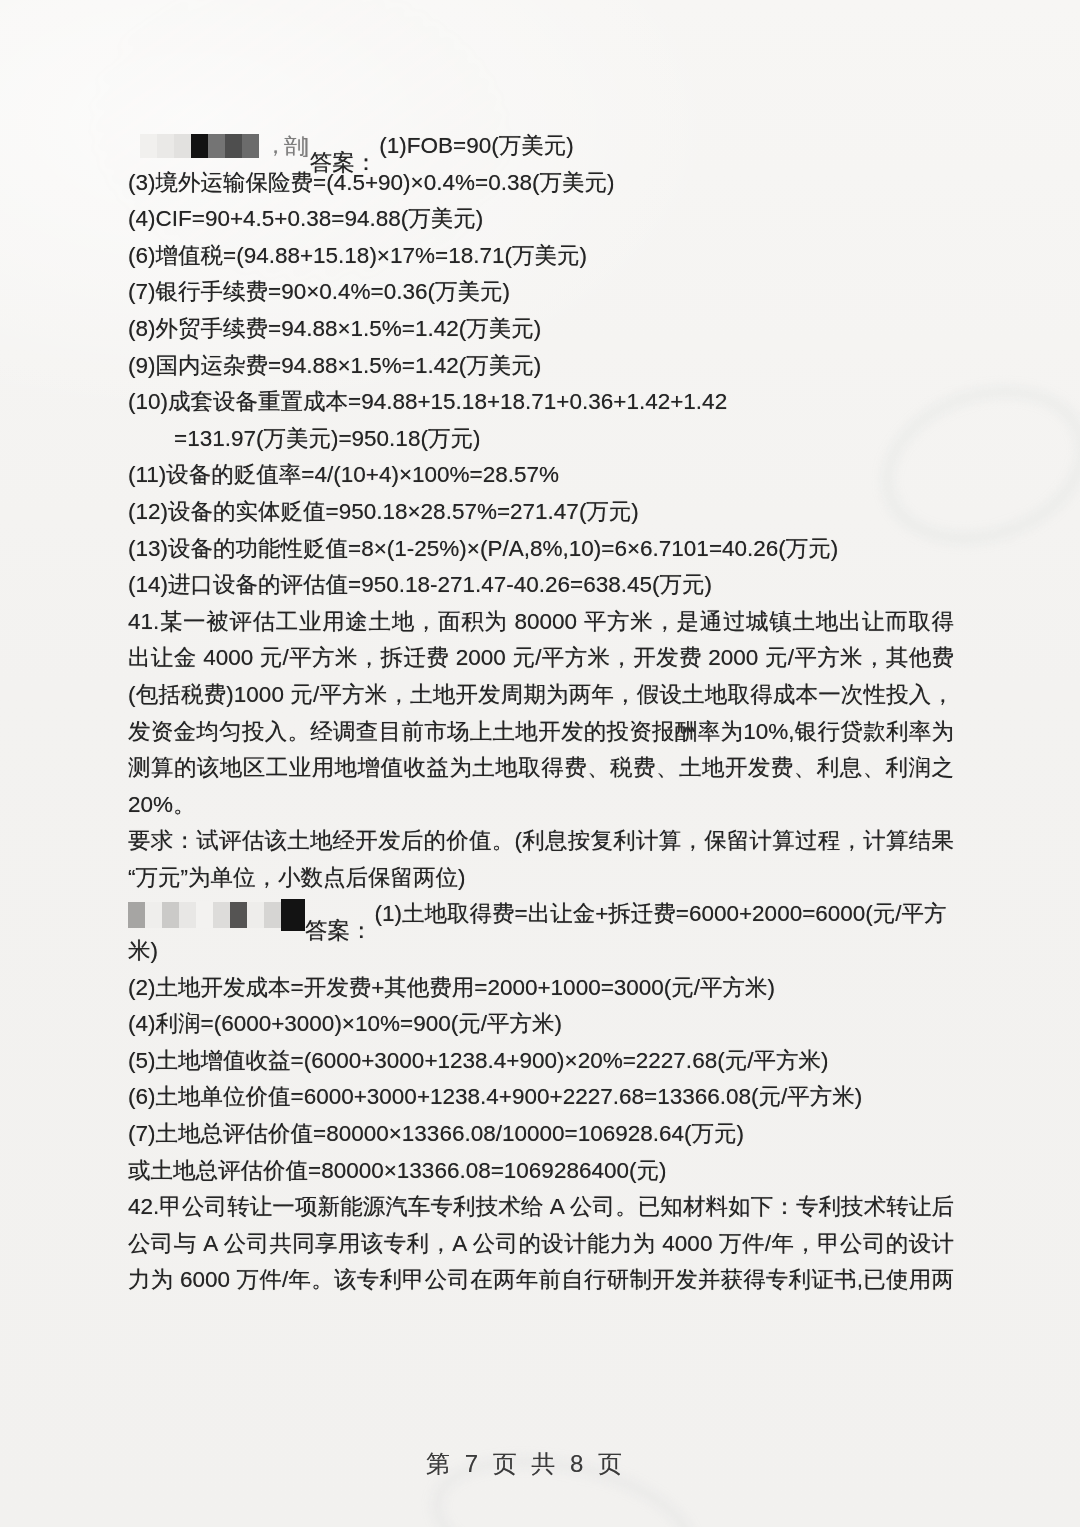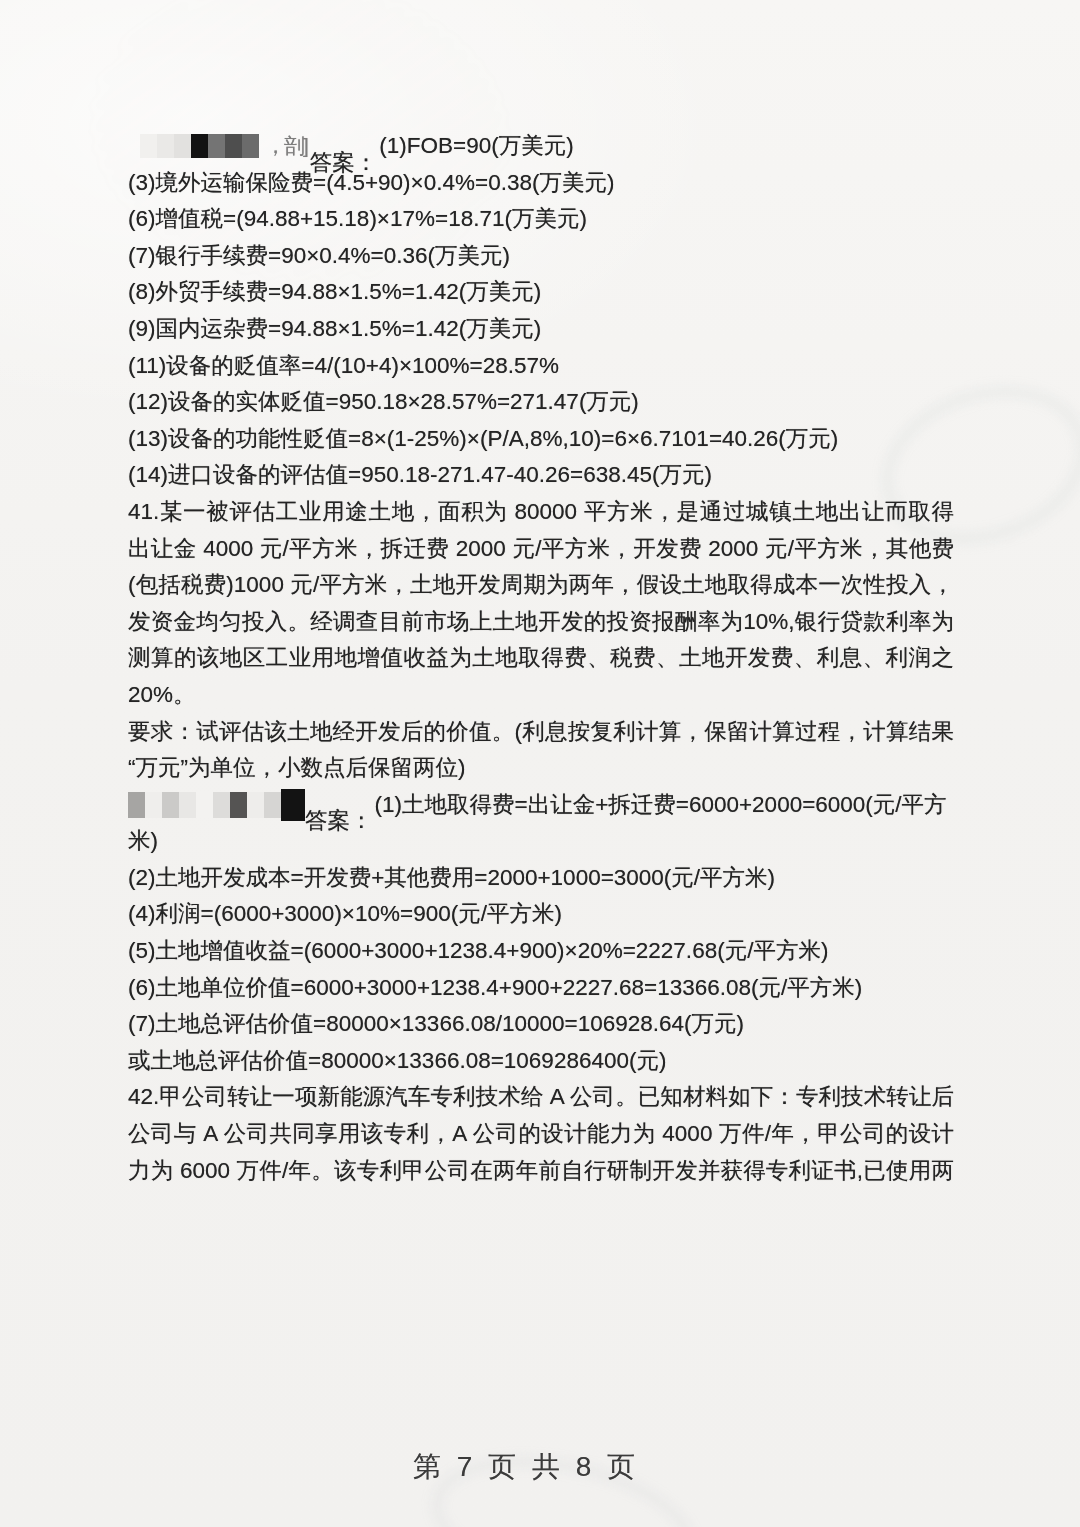--- a/index.html
+++ b/index.html
@@ -47,21 +47,21 @@
   .mosaic{display:inline-flex;align-items:center;height:30px;}
   .mblock{display:inline-block;width:17px;height:24px;}
   .mosaic.tall .mblock{height:26px;}
   .frag{
     color:#4a4a4a;opacity:.7;font-size:21px;padding:0 3px 0 6px;
     letter-spacing:-2px;
   }
   .anslabel{padding-right:2px;margin-top:33px;}
   .footer{
     position:absolute;left:0;top:1448px;width:1052px;text-align:center;
-    color:#3b3b3b;font-size:28px;letter-spacing:4px;
+    color:#3b3b3b;font-size:24px;letter-spacing:4px;
     text-shadow:0 0 .5px rgba(60,60,60,.5);
   }
 </style>
 </head>
 <body>
 
 <div class="sheet">
 
   <div class="artifact tl"></div>
   <div class="artifact mid"></div>
@@ -78,24 +78,27 @@
           <span class="mblock" style="background: rgb(116, 116, 116);"></span>
           <span class="mblock" style="background: rgb(78, 78, 78);"></span>
           <span class="mblock" style="background: rgb(107, 107, 107);"></span>
         </span>
       <span class="frag">，剖]</span>
       <span class="anslabel">答案：</span>
       <span>(1)FOB=90(万美元)</span>
     </div>
     <div>
         <div class="tline">(3)境外运输保险费=(4.5+90)×0.4%=0.38(万美元)</div>
+        <div class="tline">(4)CIF=90+4.5+0.38=94.88(万美元)</div>
         <div class="tline">(6)增值税=(94.88+15.18)×17%=18.71(万美元)</div>
         <div class="tline">(7)银行手续费=90×0.4%=0.36(万美元)</div>
         <div class="tline">(8)外贸手续费=94.88×1.5%=1.42(万美元)</div>
         <div class="tline">(9)国内运杂费=94.88×1.5%=1.42(万美元)</div>
+        <div class="tline">(10)成套设备重置成本=94.88+15.18+18.71+0.36+1.42+1.42</div>
+        <div class="tline ind">=131.97(万美元)=950.18(万元)</div>
         <div class="tline">(11)设备的贬值率=4/(10+4)×100%=28.57%</div>
         <div class="tline">(12)设备的实体贬值=950.18×28.57%=271.47(万元)</div>
         <div class="tline">(13)设备的功能性贬值=8×(1-25%)×(P/A,8%,10)=6×6.7101=40.26(万元)</div>
         <div class="tline">(14)进口设备的评估值=950.18-271.47-40.26=638.45(万元)</div>
       </div>
 
     <div>
         <div class="tline just">41.某一被评估工业用途土地，面积为 80000 平方米，是通过城镇土地出让而取得的。</div>
         <div class="tline just">出让金 4000 元/平方米，拆迁费 2000 元/平方米，开发费 2000 元/平方米，其他费用</div>
         <div class="tline just">(包括税费)1000 元/平方米，土地开发周期为两年，假设土地取得成本一次性投入，开</div>

